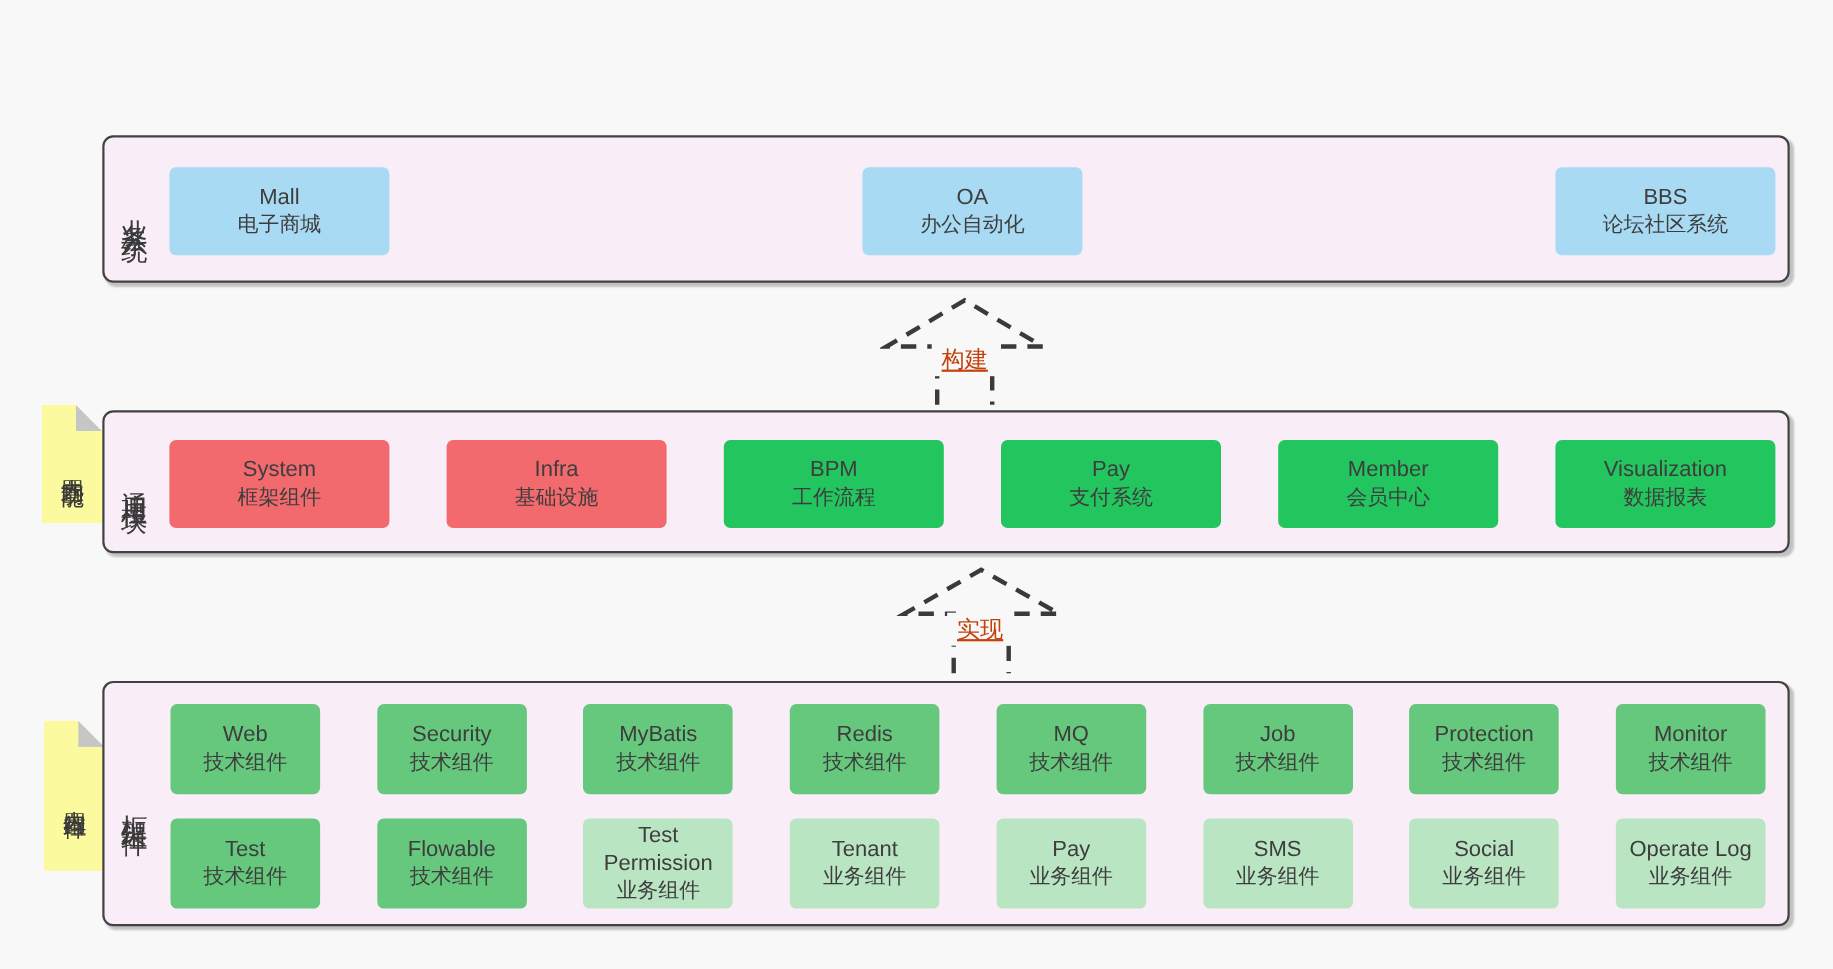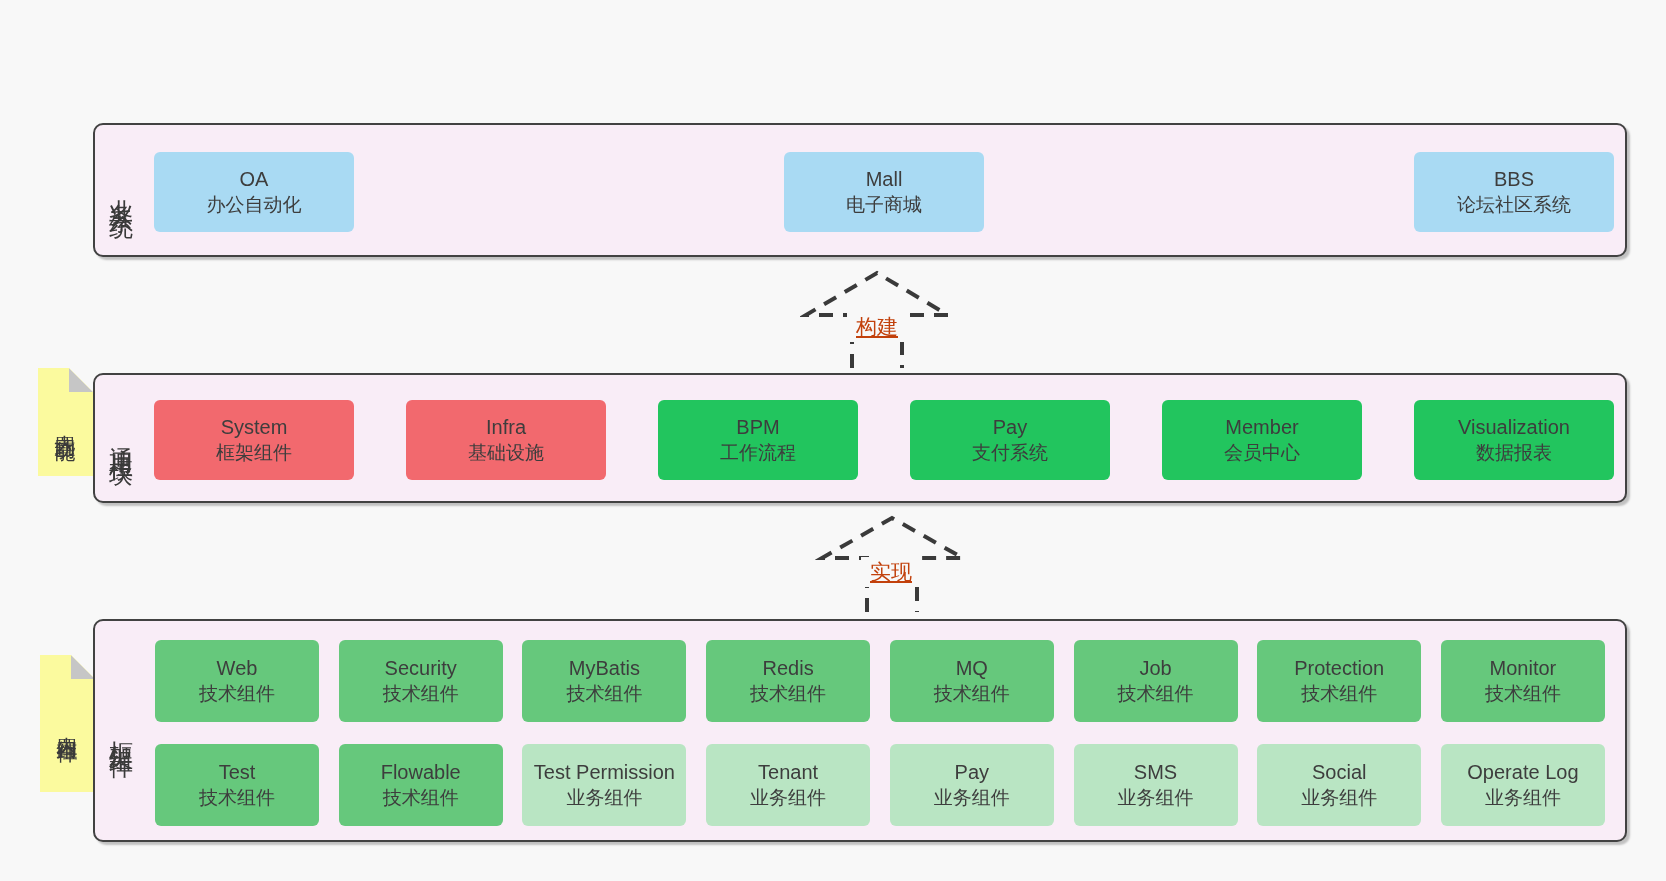--- a/index.html
+++ b/index.html
@@ -18,21 +18,21 @@
 
   .row{position:absolute;display:flex;justify-content:space-between;}
   #row1{left:59px;top:27px;width:1460px;}
   #row2{left:59px;top:25px;width:1460px;align-items:center;}
   #row3a{left:60px;top:19px;width:1450px;}
   #row3b{left:60px;top:123px;width:1450px;}
 
   .box{border-radius:6px;display:flex;flex-direction:column;align-items:center;justify-content:center;
        text-align:center;color:#3d3d3d;box-sizing:border-box;padding:0 6px;}
   .box-lg{width:200px;height:80px;}
-  .box-sm{width:164px;height:82px;}
+  .box-sm{width:136px;height:82px;}
   .box .en{font-size:20px;line-height:1.28;}
   .box .zh{font-size:19px;line-height:1.28;}
   .c-blue{background:#a9daf3;}
   .c-red{background:#f2696e;}
   .c-pink{background:#22c55e;}
   .c-green{background:#66c87c;}
   .c-lgreen{background:#b9e5c3;}
 
   .tab{position:absolute;background:#fbfa9e;
        clip-path:polygon(0 0, calc(100% - 24px) 0, 100% 24px, 100% 100%, 0 100%);
@@ -54,26 +54,26 @@
 </style>
 </head>
 <body>
 
 <div id="canvas">
 
   <div id="layer1" class="layer">
     <div class="vlabel layer-label">业务系统</div>
     <div id="row1" class="row">
       <div class="box box-lg c-blue">
+        <span class="en">Mall</span>
+        <span class="zh">电子商城</span>
+      </div>
+      <div class="box box-lg c-blue">
         <span class="en">OA</span>
         <span class="zh">办公自动化</span>
-      </div>
-      <div class="box box-lg c-blue">
-        <span class="en">Mall</span>
-        <span class="zh">电子商城</span>
       </div>
       <div class="box box-lg c-blue">
         <span class="en">BBS</span>
         <span class="zh">论坛社区系统</span>
       </div>
     </div>
   </div>
 
   <svg id="arrow1" class="arrow-svg" width="160" height="106">
     <path d="M52,101 L52,48 L6,48 L77,6 L148,48 L102,48 L102,101" fill="none" stroke="#3a3a3a" stroke-width="4" stroke-dasharray="14 10"></path>

